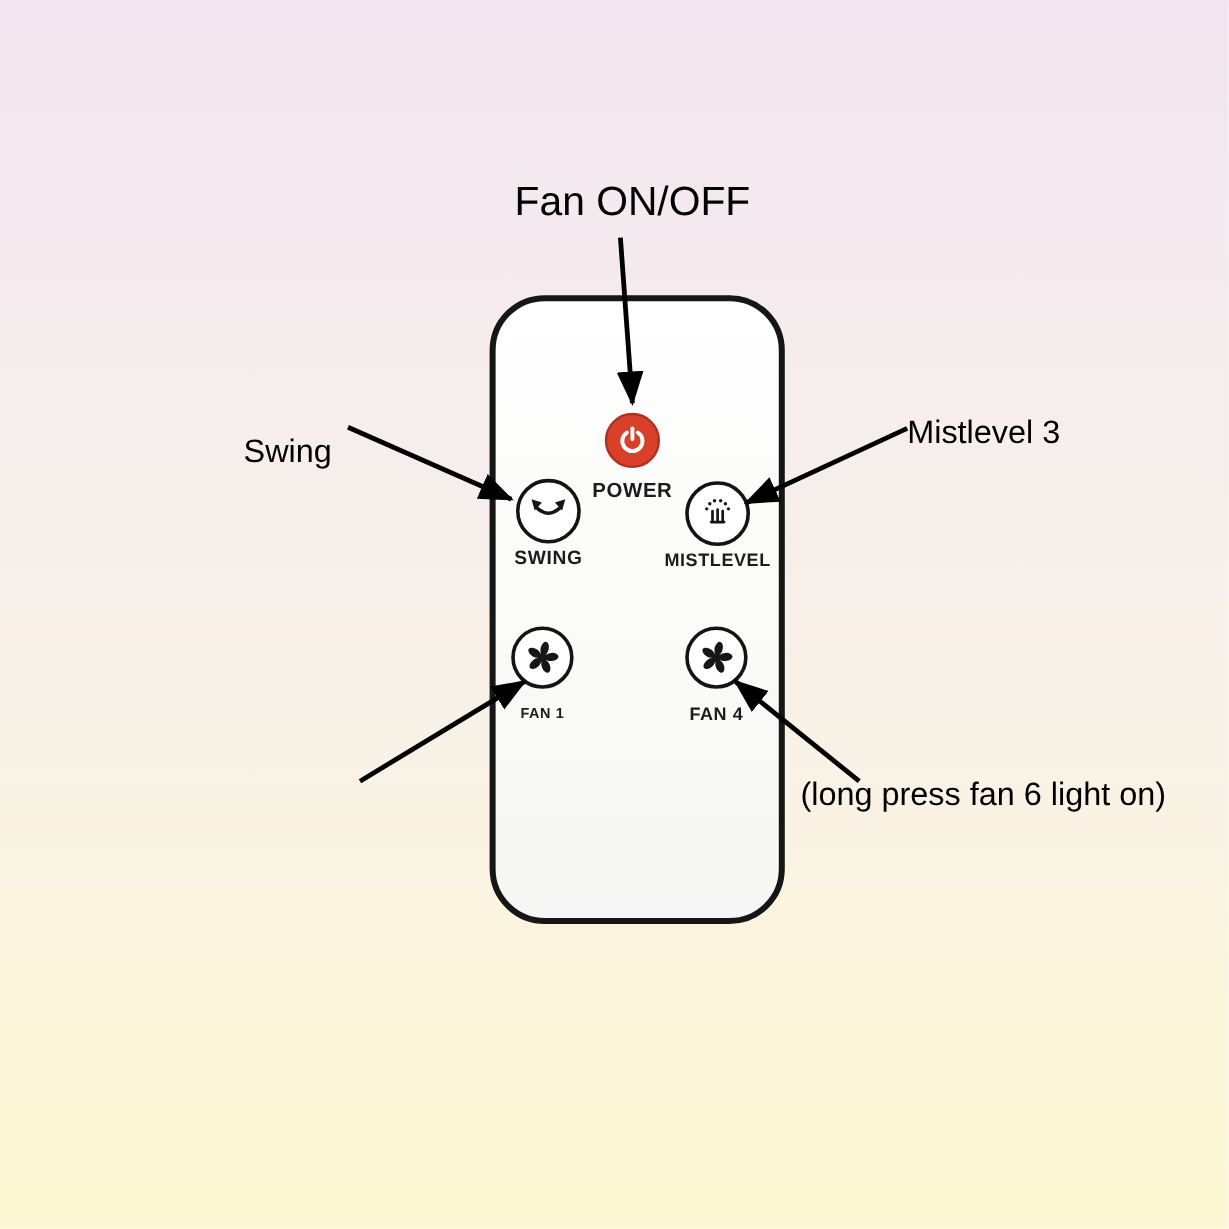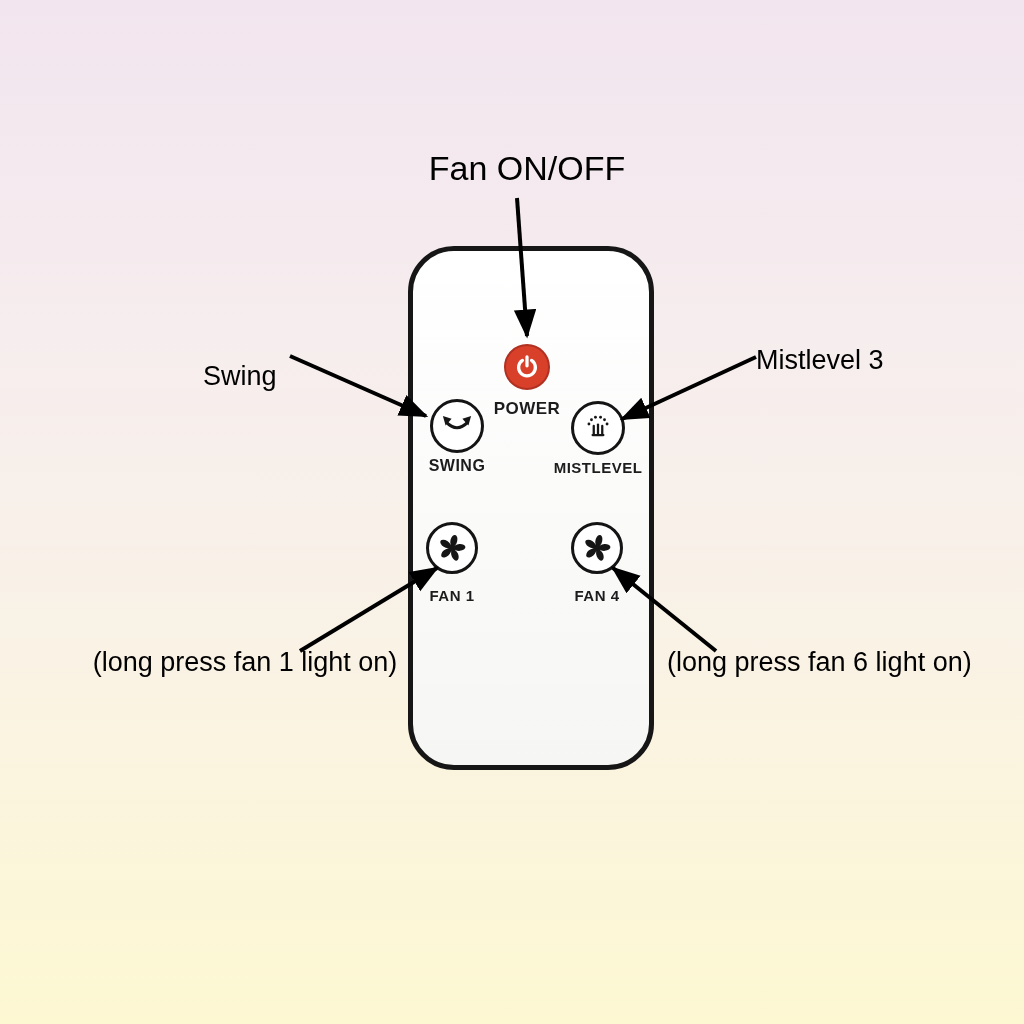--- a/index.html
+++ b/index.html
@@ -49,21 +49,20 @@
 
 <div class="canvas">
 
   <div class="ann ann-center" style="left:412px; top:148px; width:230px; font-size:34px;">Fan ON/OFF</div>
 
   <div class="ann" style="left:203px; top:360px; font-size:27px;">Swing</div>
 
   <div class="ann" style="left:756px; top:344px; font-size:27px;">Mistlevel 3</div>
 
   <div class="ann ann-center" style="left:71px; top:644px; width:348px;">
-    <div style="font-size:27px; margin-top:2px;">(long press fan 1 light on)</div>
   </div>
 
   <div class="ann" style="left:667px; top:644px;">
     <div style="font-size:27px; margin-top:2px;">(long press fan 6 light on)</div>
   </div>
 
   <div class="remote">
 
     <div class="btn power" style="left: 91px; top: 93px; width: 46px; height: 46px; background-color: rgb(216, 64, 42);">
       <svg width="28" height="28" viewBox="0 0 24 24">
@@ -107,21 +106,21 @@
         <g fill="#161616">
           <ellipse cx="12" cy="6.6" rx="2.4" ry="4.1" transform="rotate(14 12 12)"></ellipse>
           <ellipse cx="12" cy="6.6" rx="2.4" ry="4.1" transform="rotate(86 12 12)"></ellipse>
           <ellipse cx="12" cy="6.6" rx="2.4" ry="4.1" transform="rotate(158 12 12)"></ellipse>
           <ellipse cx="12" cy="6.6" rx="2.4" ry="4.1" transform="rotate(230 12 12)"></ellipse>
           <ellipse cx="12" cy="6.6" rx="2.4" ry="4.1" transform="rotate(302 12 12)"></ellipse>
           <circle cx="12" cy="12" r="2.6"></circle>
         </g>
       </svg>
     </div>
-    <div class="btn-label" style="left:39px; top:336px; font-size:15px;">FAN 1</div>
+    <div class="btn-label" style="left:39px; top:336px; font-size:12px;">FAN 1</div>
 
     <div class="btn outline" style="left:158px; top:271px; width:52px; height:52px;">
       <svg width="34" height="34" viewBox="0 0 24 24">
         <g fill="#161616">
           <ellipse cx="12" cy="6.6" rx="2.4" ry="4.1" transform="rotate(14 12 12)"></ellipse>
           <ellipse cx="12" cy="6.6" rx="2.4" ry="4.1" transform="rotate(86 12 12)"></ellipse>
           <ellipse cx="12" cy="6.6" rx="2.4" ry="4.1" transform="rotate(158 12 12)"></ellipse>
           <ellipse cx="12" cy="6.6" rx="2.4" ry="4.1" transform="rotate(230 12 12)"></ellipse>
           <ellipse cx="12" cy="6.6" rx="2.4" ry="4.1" transform="rotate(302 12 12)"></ellipse>
           <circle cx="12" cy="12" r="2.6"></circle>

